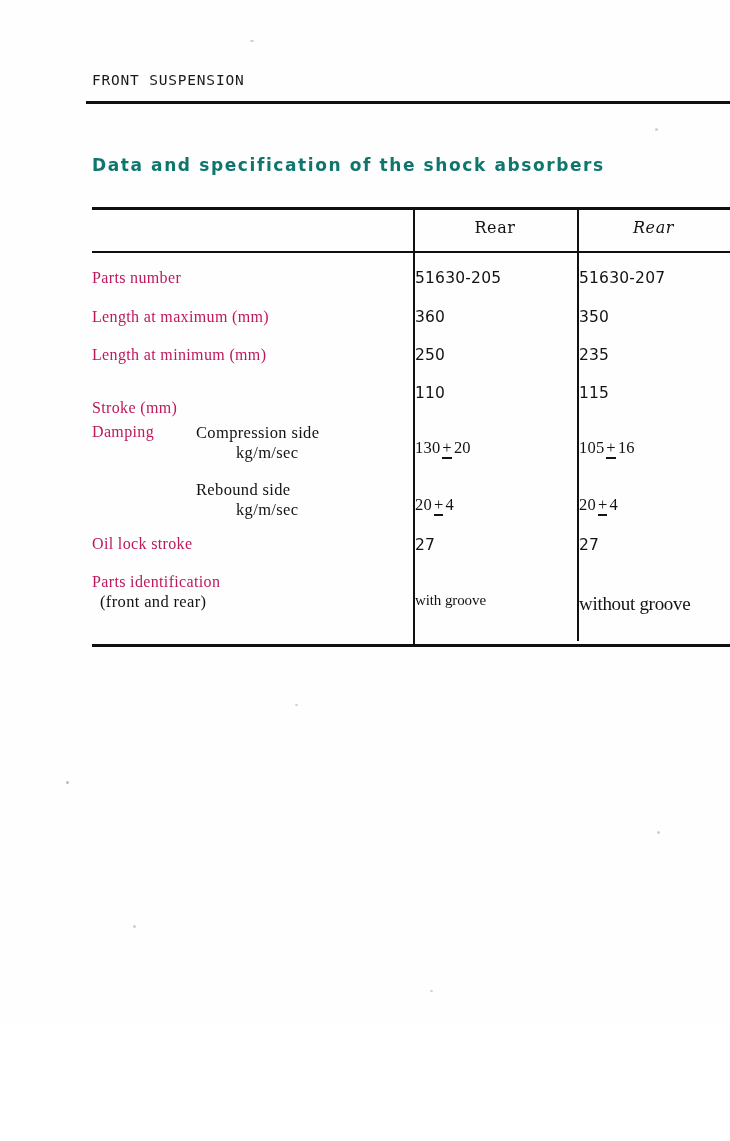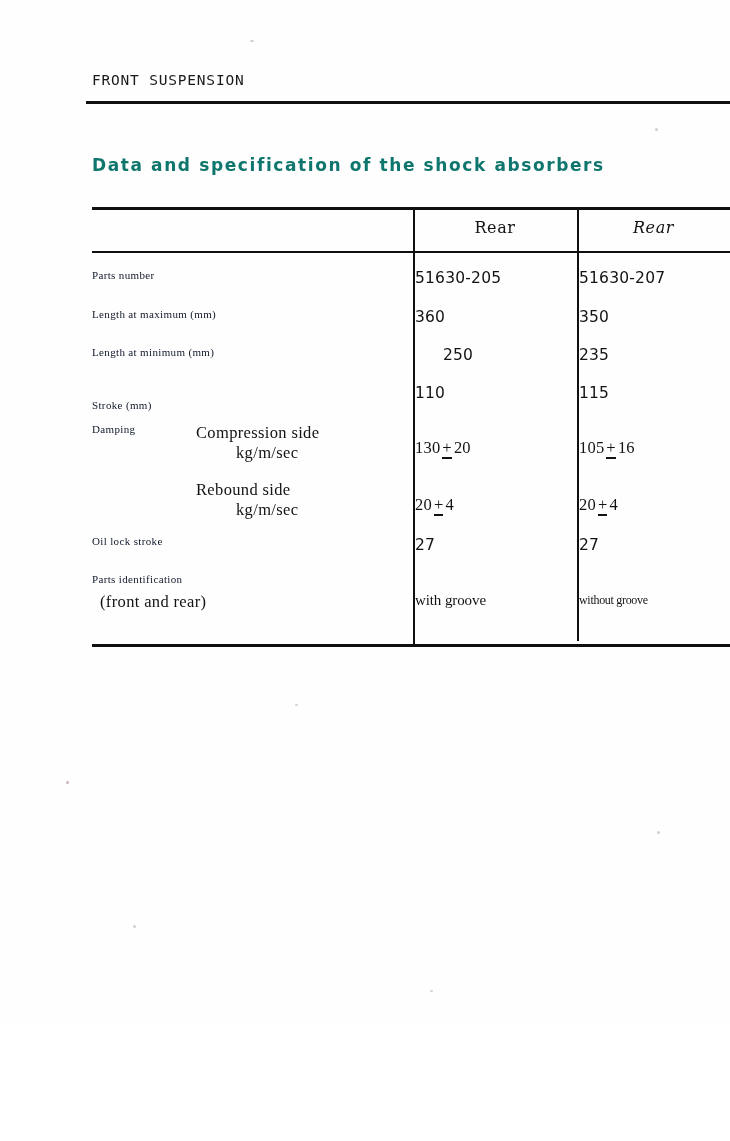--- a/index.html
+++ b/index.html
@@ -81,23 +81,23 @@
     white-space: nowrap;
   }
   .col-head.front { left: 413px; width: 164px; }
   .col-head.rear  { left: 577px; width: 153px; font-style: italic; }
 
   
   .row-label {
     position: absolute;
     left: 92px;
     font-family: "Liberation Serif", "DejaVu Serif", serif;
-    font-size: 11px;
+    font-size: 16px;
     letter-spacing: 0.35px;
-    color: #0f172a;
+    color: #be185d;
     white-space: nowrap;
     line-height: 1.18;
   }
 
   .sub-label {
     position: absolute;
     font-family: "Liberation Serif", "DejaVu Serif", serif;
     font-size: 16.5px;
     letter-spacing: 0.35px;
     color: #131313;
@@ -186,21 +186,21 @@
 
   <div class="row-label" style="top:269px;">Parts number</div>
   <div class="cell front" style="top:269px;">51630-205</div>
   <div class="cell rear" style="top:269px;">51630-207</div>
 
   <div class="row-label" style="top:308px;">Length at maximum  (mm)</div>
   <div class="cell front" style="top:308px;">360</div>
   <div class="cell rear" style="top:308px;">350</div>
 
   <div class="row-label" style="top:346px;">Length at minimum  (mm)</div>
-  <div class="cell front" style="top:346px;padding-left:28px;">250</div>
+  <div class="cell front" style="top:346px;">250</div>
   <div class="cell rear" style="top:346px;">235</div>
 
   <div class="row-label" style="top:399px;">Stroke  (mm)</div>
   <div class="cell front" style="top:384px;">110</div>
   <div class="cell rear" style="top:384px;">115</div>
 
   <div class="row-label" style="top:423px;">Damping</div>
   <div class="sub-label" style="left:196px; top:423px;">Compression side</div>
   <div class="sub-label" style="left:236px; top:443px;">kg/m/sec</div>
   <div class="cell front serif-cell" style="top:438px;">
@@ -219,21 +219,21 @@
     <span>20</span><span class="pm">+</span><span>4</span>
   </div>
 
   <div class="row-label" style="top:535px;">Oil lock stroke</div>
   <div class="cell front" style="top:536px;">27</div>
   <div class="cell rear" style="top:536px;">27</div>
 
   <div class="row-label" style="top:573px;">Parts identification</div>
   <div class="sub-label ident-line2" style="top:592px;">(front and rear)</div>
   <div class="cell front small-cell" style="top:592px;">with groove</div>
-  <div class="cell rear small-cell" style="top:593px; font-size:12px; letter-spacing:-0.3px;">without groove</div>
+  <div class="cell rear small-cell" style="top:593px; font-size:19px; letter-spacing:-0.3px;">without groove</div>
 
   <div class="folio">8 - 22</div>
 
   <div class="speck" style="left:250px; top:40px; width:4px; height:2px;"></div>
   <div class="speck" style="left:655px; top:128px; width:3px; height:3px;"></div>
   <div class="speck" style="left:66px; top:781px; width:3px; height:3px; background:#c9b7b7;"></div>
   <div class="speck" style="left:295px; top:704px; width:3px; height:2px;"></div>
   <div class="speck" style="left:657px; top:831px; width:3px; height:3px;"></div>
   <div class="speck" style="left:133px; top:925px; width:3px; height:3px;"></div>
   <div class="speck" style="left:430px; top:990px; width:3px; height:2px;"></div>

